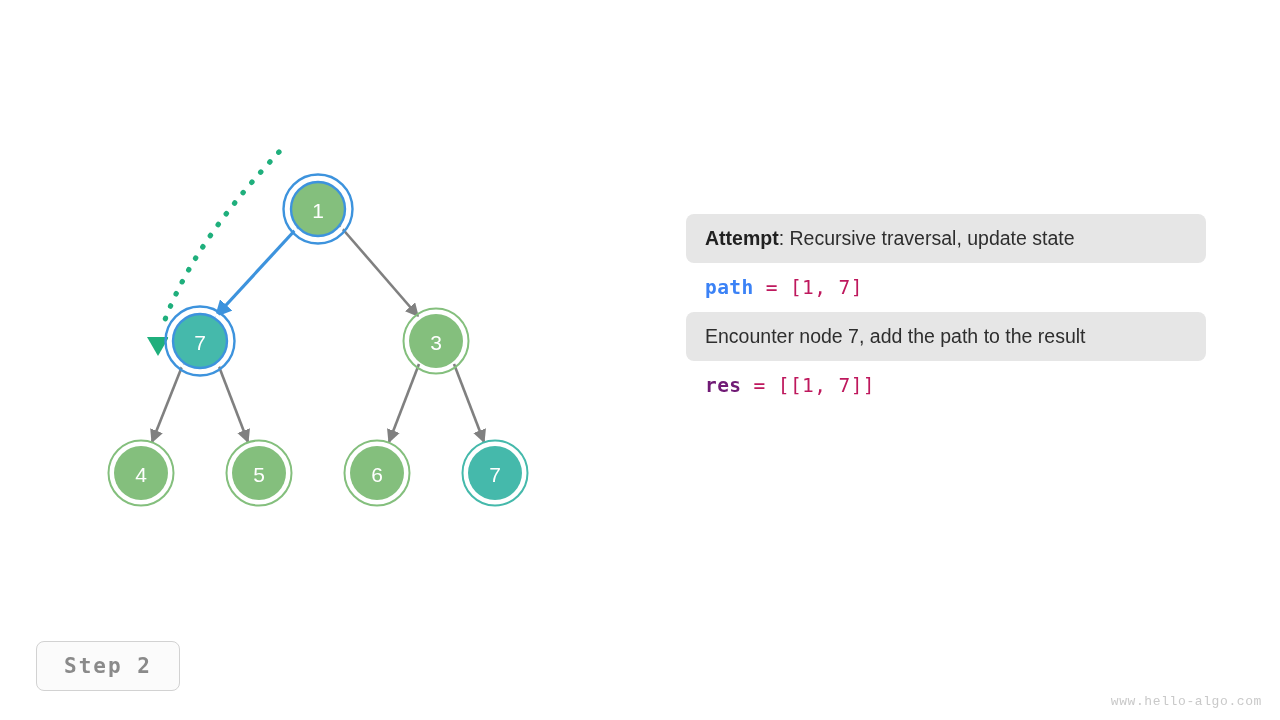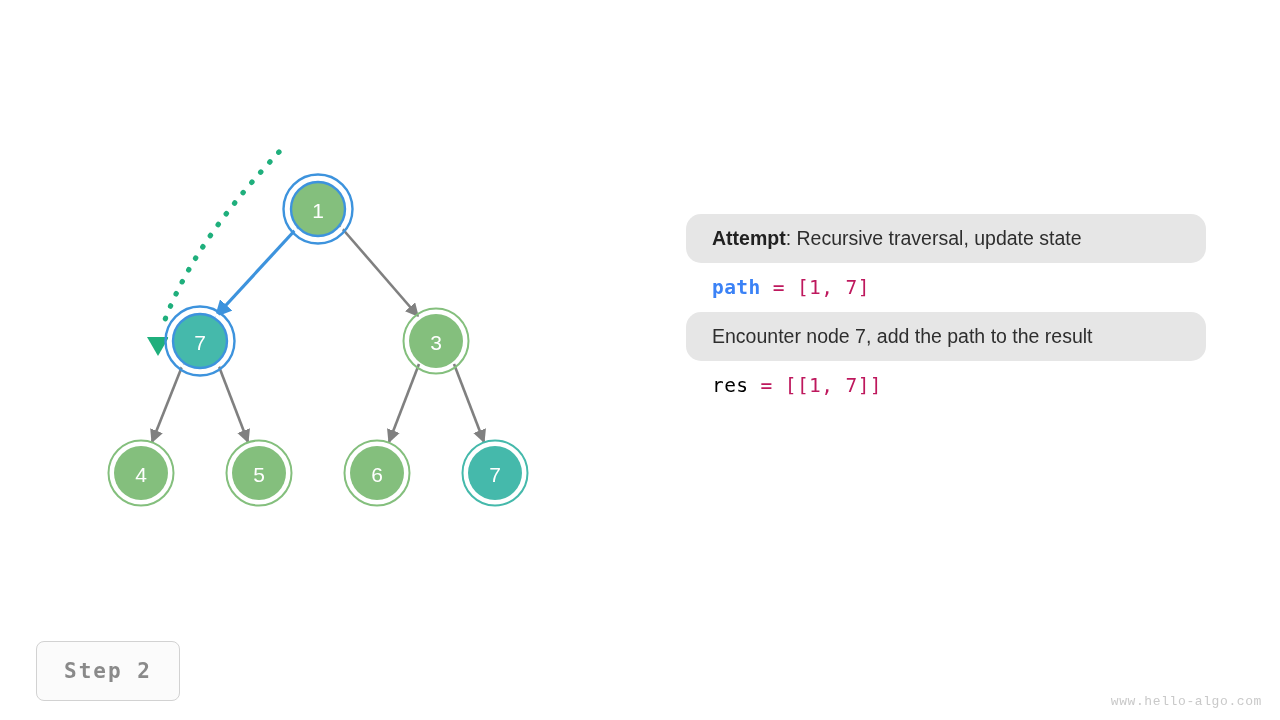--- a/index.html
+++ b/index.html
@@ -37,22 +37,22 @@
     position: absolute;
     left: 686px;
     top: 214px;
     width: 520px;
   }
   .line {
     display: block;
     font-size: 19.5px;
     color: #2e2e2e;
     line-height: 25px;
-    padding: 12px 26px;
-    border-radius: 15px;
+    padding: 12px 19px;
+    border-radius: 8px;
     white-space: nowrap;
   }
   .line.hl {
     background: #e6e6e6;
   }
   .line.plain {
     background: transparent;
   }
   .line b {
     font-weight: bold;
@@ -61,36 +61,36 @@
   .code {
     font-family: "DejaVu Sans Mono", "Liberation Mono", monospace;
     font-size: 19.5px;
     letter-spacing: 0.4px;
   }
   .code .var-path {
     color: #3b82f6;
     font-weight: bold;
   }
   .code .var-res {
-    color: #000000;
-    font-weight: normal;
+    color: #701a75;
+    font-weight: bold;
     margin-top: 44px;
   }
   .code .expr {
     color: #be185d;
     text-align: center;
   }
 
   
   #step-badge {
     position: absolute;
     left: 36px;
     top: 641px;
     width: 144px;
-    height: 60px;
+    height: 50px;
     box-sizing: border-box;
     border: 1px solid #d2d2d2;
     border-radius: 8px;
     background: #fbfbfb;
     color: #8a8a8a;
     font-family: "DejaVu Sans Mono", "Liberation Mono", monospace;
     font-size: 21px;
     font-weight: bold;
     letter-spacing: 2px;
     display: flex;

